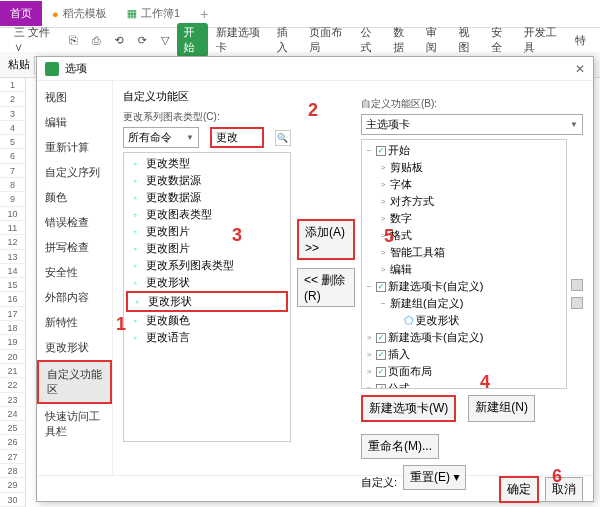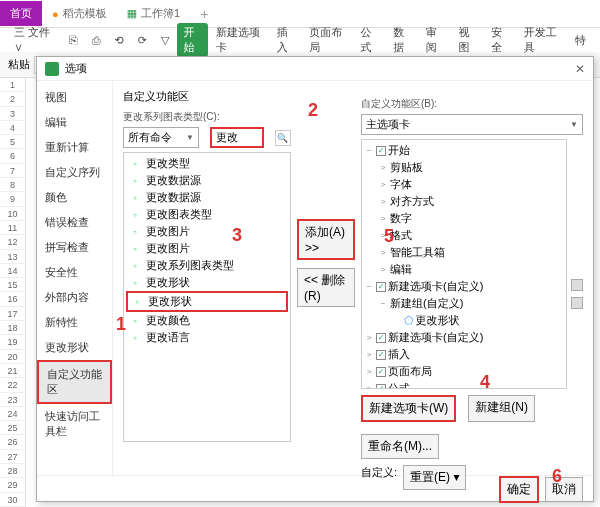--- a/index.html
+++ b/index.html
@@ -44,21 +44,21 @@
 .li.hl{border:2px solid #d33}
 .btn{border:1px solid #aaa;background:#f4f4f4;padding:3px 6px;font-size:12px;cursor:pointer}
 .btn.hl{border:2px solid #d33}
 .tree{border:1px solid #ccc;height:250px;overflow:auto;padding:2px;position:relative}
 .tn{display:flex;align-items:center;gap:2px;padding:1px 0;font-size:10px}
 .tn .tw{width:10px;text-align:center;color:#888;font-size:8px}
 .tn .cb{width:10px;height:10px;border:1px solid #888;display:inline-flex;align-items:center;justify-content:center;font-size:8px;color:#2a7}
 .tn.d1{padding-left:14px}
 .tn.d2{padding-left:28px}
 .tree-btns{display:flex;gap:12px;margin-top:6px;flex-wrap:wrap}
-.reset-row{display:flex;align-items:flex-start;gap:6px;margin-top:6px;font-size:10px}
+.reset-row{display:flex;align-items:flex-end;gap:6px;margin-top:6px;font-size:10px}
 .dlg-foot{height:28px;display:flex;justify-content:flex-end;align-items:center;gap:6px;padding:0 10px;border-top:1px solid #eee}
 .marker{position:absolute;color:#d33;font-weight:bold;font-size:18px;font-family:Arial}
 .marker.m1{left:116px;top:314px}
 .marker.m2{left:308px;top:100px}
 .marker.m3{left:232px;top:225px}
 .marker.m4{left:480px;top:372px}
 .marker.m5{left:384px;top:226px}
 .marker.m6{left:552px;top:466px}
 .sq{width:12px;height:12px;background:#ddd;border:1px solid #aaa}
 .side-sq{display:flex;flex-direction:column;gap:6px;margin-top:140px;align-items:center}

